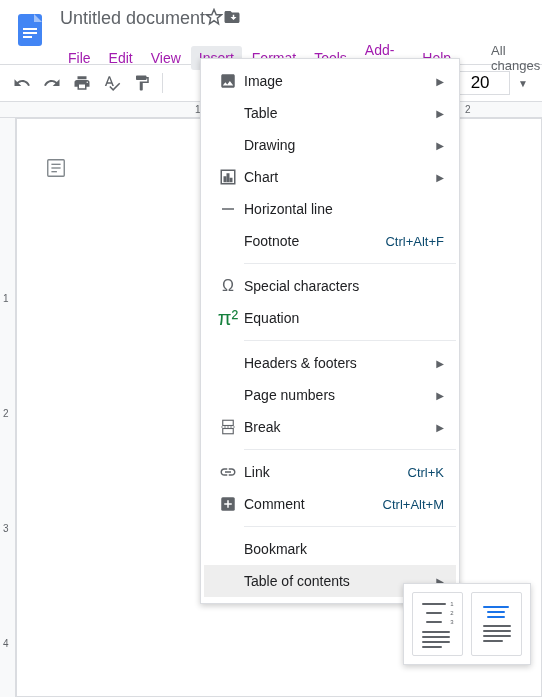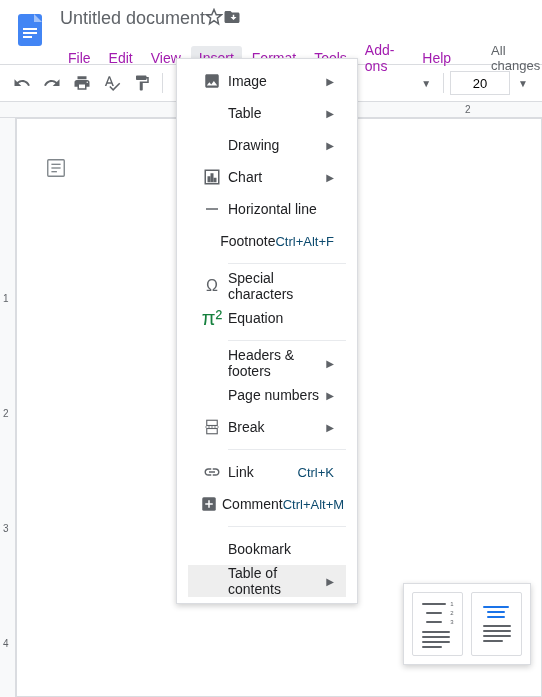--- a/index.html
+++ b/index.html
@@ -14,33 +14,33 @@
     .star-icon, .move-icon { color: #5f6368; cursor: pointer; }
     .menubar { display: flex; gap: 2px; padding-top: 2px; align-items: center; }
     .menu-item { padding: 4px 8px; font-size: 14px; color: #a21caf; cursor: pointer; border-radius: 3px; }
     .menu-item.active { background: #e8eaed; }
     .all-changes { margin-left: 30px; font-size: 13px; color: #5f6368; cursor: pointer; }
     
     .toolbar { height: 38px; border-top: 1px solid #dadce0; border-bottom: 1px solid #dadce0; display: flex; align-items: center; padding: 0 8px; gap: 2px; }
     .tool-btn { width: 28px; height: 28px; display: flex; align-items: center; justify-content: center; cursor: pointer; color: #5f6368; border-radius: 3px; }
     .tool-sep { width: 1px; height: 20px; background: #dadce0; margin: 0 4px; }
     .tool-dropdown { display: flex; align-items: center; padding: 0 6px; height: 28px; cursor: pointer; color: #5f6368; font-size: 14px; gap: 4px; }
-    .font-size-box { width: 60px; height: 24px; border: 1px solid #dadce0; font-size: 13px; display: flex; align-items: center; justify-content: center; }
+    .font-size-box { width: 60px; height: 24px; border: 1px solid #dadce0; font-size: 17px; display: flex; align-items: center; justify-content: center; }
     
     .ruler { height: 16px; background: #f8f9fa; border-bottom: 1px solid #dadce0; position: relative; font-size: 10px; color: #5f6368; }
     .ruler-tick { position: absolute; top: 2px; }
     
     .workspace { display: flex; height: calc(100% - 118px); }
     .vruler { width: 16px; background: #f8f9fa; border-right: 1px solid #dadce0; position: relative; font-size: 10px; color: #5f6368; }
     .vruler-tick { position: absolute; left: 3px; }
     .page-area { flex: 1; background: #f8f9fa; padding: 0; position: relative; }
     .page { background: #fff; margin: 0; height: 100%; border: 1px solid #dadce0; position: relative; }
     .outline-icon { position: absolute; left: 28px; top: 38px; color: #80868b; cursor: pointer; }
     
-    .dropdown-menu { position: absolute; left: 176px; top: 58px; width: 182px; background: #fff; border: 1px solid #dadce0; box-shadow: 0 2px 6px rgba(0,0,0,0.2); z-index: 100; padding: 6px 11px; }
+    .dropdown-menu { position: absolute; left: 200px; top: 58px; width: 260px; background: #fff; border: 1px solid #dadce0; box-shadow: 0 2px 6px rgba(0,0,0,0.2); z-index: 100; padding: 6px 3px; }
     .menu-row { display: flex; align-items: center; height: 32px; padding: 0 12px; font-size: 14px; color: #202124; cursor: pointer; position: relative; }
     .menu-row:hover, .menu-row.highlighted { background: #eeeeee; }
     .menu-icon { width: 24px; display: flex; justify-content: center; color: #5f6368; }
     .menu-label { flex: 1; padding-left: 4px; }
     .menu-shortcut { font-size: 13px; color: #0c4a6e; }
     .menu-arrow { color: #5f6368; font-size: 10px; }
     .menu-divider { height: 1px; background: #e8eaed; margin: 6px 0 6px 40px; }
     
     .submenu { position: absolute; left: 403px; top: 583px; width: 128px; background: #fff; border: 1px solid #dadce0; box-shadow: 0 2px 6px rgba(0,0,0,0.2); z-index: 101; padding: 8px; display: flex; gap: 8px; }
     .toc-option { width: 52px; height: 64px; border: 1px solid #dadce0; cursor: pointer; display: flex; align-items: center; justify-content: center; border-radius: 2px; }

